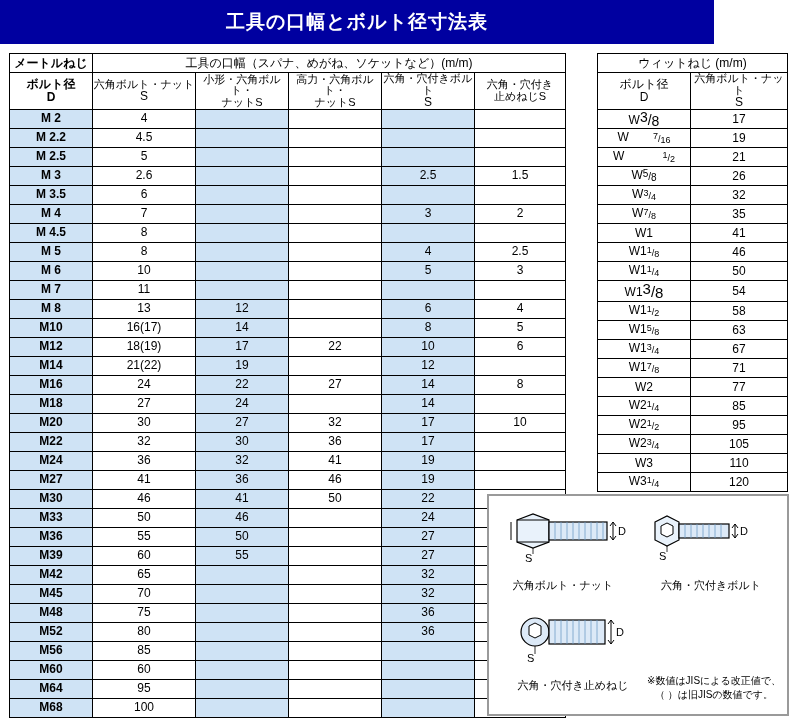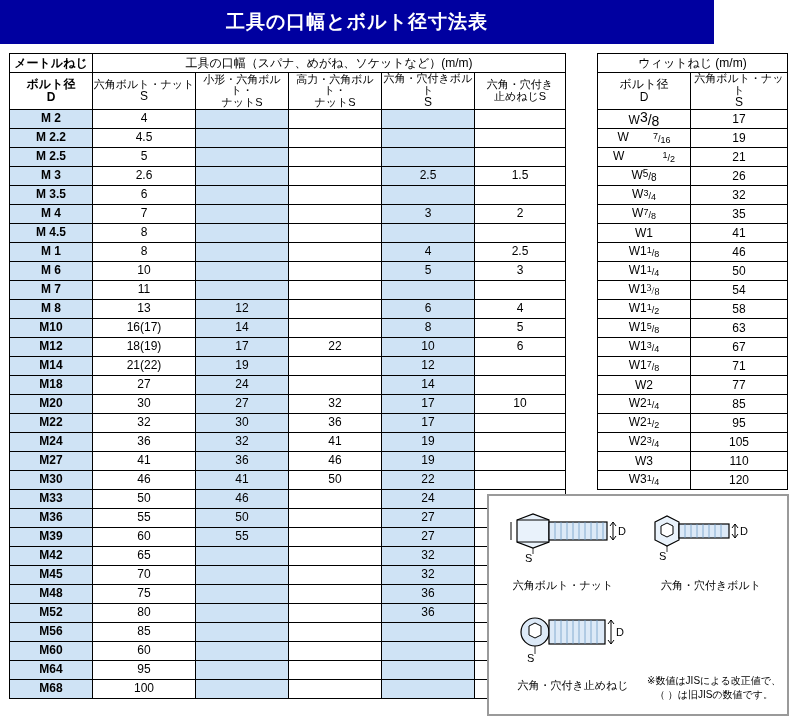--- a/index.html
+++ b/index.html
@@ -163,21 +163,21 @@
         </tr>
         <tr>
           <td class="c-d bcol">M 4.5</td>
           <td class="c-s1 wcol">8</td>
           <td class="c-s2 bcol"></td>
           <td class="c-s3 wcol"></td>
           <td class="c-s4 bcol"></td>
           <td class="c-s5 wcol"></td>
         </tr>
         <tr>
-          <td class="c-d bcol">M 1</td>
+          <td class="c-d bcol">M 5</td>
           <td class="c-s1 wcol">8</td>
           <td class="c-s2 bcol"></td>
           <td class="c-s3 wcol"></td>
           <td class="c-s4 bcol">4</td>
           <td class="c-s5 wcol">2.5</td>
         </tr>
         <tr>
           <td class="c-d bcol">M 6</td>
           <td class="c-s1 wcol">10</td>
           <td class="c-s2 bcol"></td>
@@ -219,20 +219,28 @@
         </tr>
         <tr>
           <td class="c-d bcol">M14</td>
           <td class="c-s1 wcol">21(22)</td>
           <td class="c-s2 bcol">19</td>
           <td class="c-s3 wcol"></td>
           <td class="c-s4 bcol">12</td>
           <td class="c-s5 wcol"></td>
         </tr>
         <tr>
+          <td class="c-d bcol">M16</td>
+          <td class="c-s1 wcol">24</td>
+          <td class="c-s2 bcol">22</td>
+          <td class="c-s3 wcol">27</td>
+          <td class="c-s4 bcol">14</td>
+          <td class="c-s5 wcol">8</td>
+        </tr>
+        <tr>
           <td class="c-d bcol">M18</td>
           <td class="c-s1 wcol">27</td>
           <td class="c-s2 bcol">24</td>
           <td class="c-s3 wcol"></td>
           <td class="c-s4 bcol">14</td>
           <td class="c-s5 wcol"></td>
         </tr>
         <tr>
           <td class="c-d bcol">M20</td>
           <td class="c-s1 wcol">30</td>
@@ -411,21 +419,21 @@
         </tr>
         <tr>
           <td class="w-d wcol">W1<span style="font-size:9px;display:inline-block;vertical-align:-1px;"><span style="vertical-align:3px;">1</span>/<span style="vertical-align:-1px;">8</span></span></td>
           <td class="w-s wcol">46</td>
         </tr>
         <tr>
           <td class="w-d wcol">W1<span style="font-size:9px;display:inline-block;vertical-align:-1px;"><span style="vertical-align:3px;">1</span>/<span style="vertical-align:-1px;">4</span></span></td>
           <td class="w-s wcol">50</td>
         </tr>
         <tr>
-          <td class="w-d wcol">W1<span style="font-size:10px;display:inline-block;vertical-align:-1px;font-family:Liberation Serif, serif;"><span style="vertical-align:3px;">3</span>/<span style="vertical-align:-1px;">8</span></span></td>
+          <td class="w-d wcol">W1<span style="font-size:15px;display:inline-block;vertical-align:-1px;"><span style="vertical-align:3px;">3</span>/<span style="vertical-align:-1px;">8</span></span></td>
           <td class="w-s wcol">54</td>
         </tr>
         <tr>
           <td class="w-d wcol">W1<span style="font-size:9px;display:inline-block;vertical-align:-1px;"><span style="vertical-align:3px;">1</span>/<span style="vertical-align:-1px;">2</span></span></td>
           <td class="w-s wcol">58</td>
         </tr>
         <tr>
           <td class="w-d wcol">W1<span style="font-size:9px;display:inline-block;vertical-align:-1px;"><span style="vertical-align:3px;">5</span>/<span style="vertical-align:-1px;">8</span></span></td>
           <td class="w-s wcol">63</td>
         </tr>

